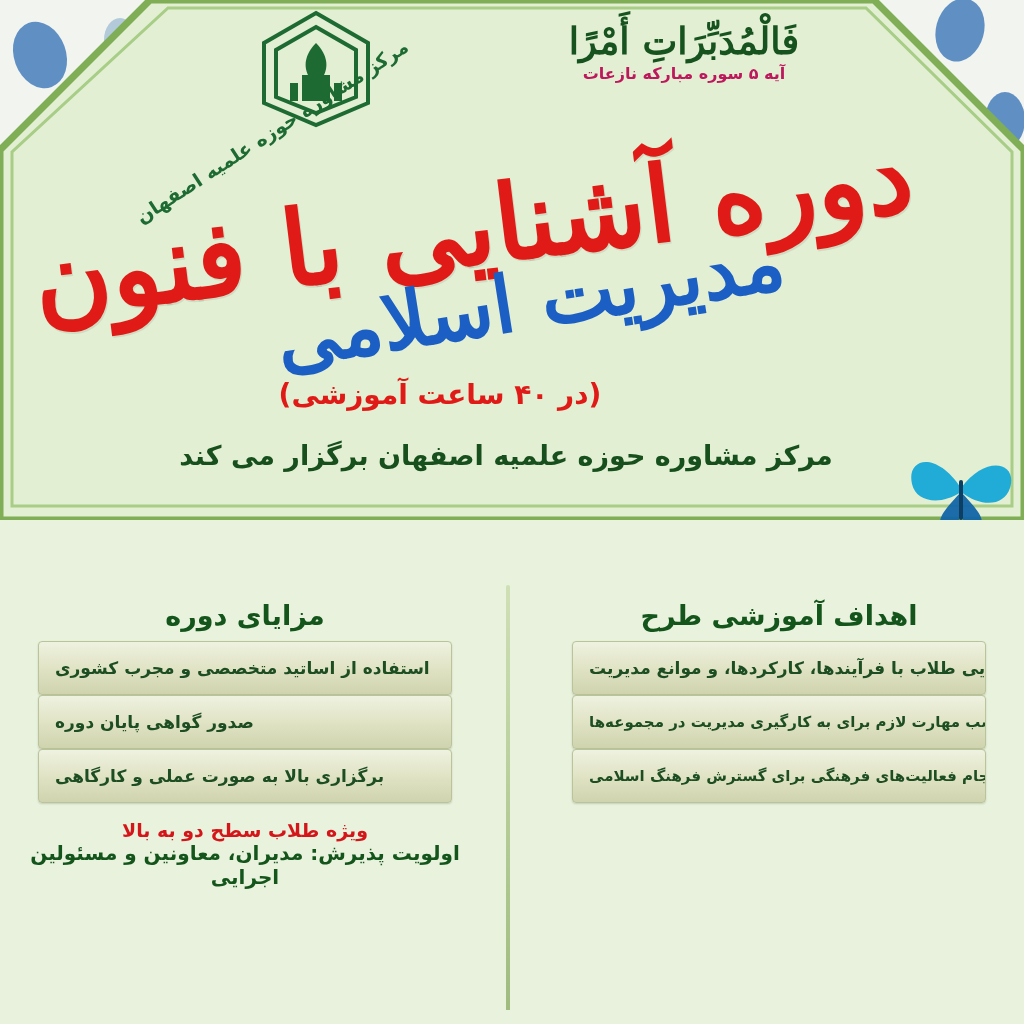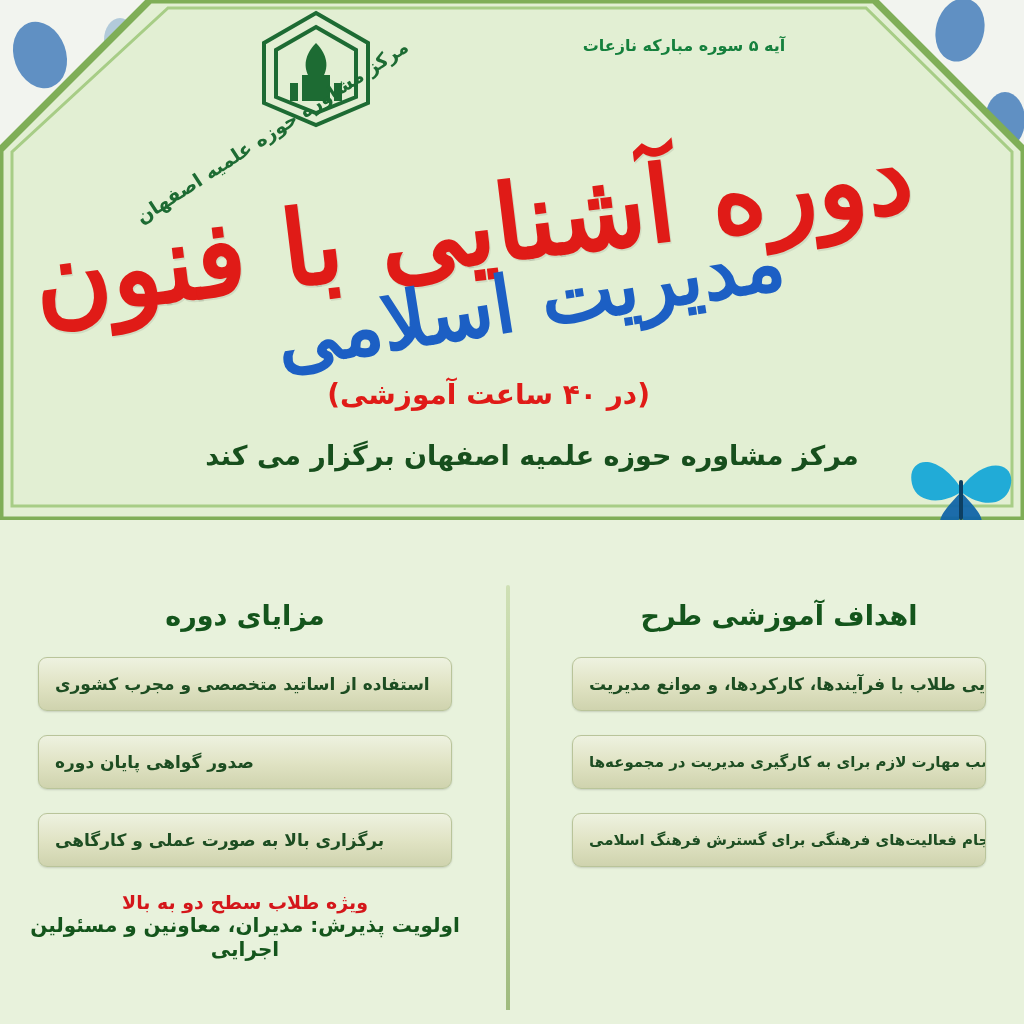--- a/index.html
+++ b/index.html
@@ -26,21 +26,21 @@
   .ayah{
     position:absolute;right:150px;top:18px;width:380px;text-align:center;
     color:#1f5c2a;
   }
   .ayah .ayah-text{
     font-size:37px;font-weight:bold;letter-spacing:1px;line-height:1.25;
     font-family:"DejaVu Serif","Liberation Serif",serif;
     color:#16531f;
   }
   .ayah .ayah-src{
-    margin-top:18px;font-size:16px;color:#15803d;font-weight:bold;
+    margin-top:0;font-size:16px;color:#be185d;font-weight:bold;
   }
   .logo{
     position:absolute;right:620px;top:5px;width:250px;height:160px;
     color:#1d6b33;
   }
   .logo .logo-text{
     position:absolute;right:4px;top:30px;
     font-size:19px;font-weight:bold;color:#1d6b33;
     transform:rotate(-33deg);transform-origin:right top;white-space:nowrap;
   }
@@ -53,47 +53,47 @@
     white-space:nowrap;
   }
   .title-blue{
     position:absolute;left:150px;top:255px;width:760px;text-align:center;
     font-family:"DejaVu Serif","Liberation Serif",serif;
     font-size:78px;font-weight:bold;color:#1c5fc4;
     transform:rotate(-9deg);
     white-space:nowrap;
   }
   .title-hours{
-    position:absolute;left:230px;top:378px;width:420px;text-align:right;
+    position:absolute;left:230px;top:378px;width:420px;text-align:center;
     font-size:28px;font-weight:bold;color:#e01b17;
   }
   .organizer{
-    position:absolute;left:132px;top:440px;width:800px;text-align:center;
+    position:absolute;left:106px;top:440px;width:800px;text-align:center;
     font-size:27px;font-weight:bold;color:#174f1d;
   }
   
   .lower{
     position:absolute;left:0;top:520px;width:1024px;height:504px;
     background:#e8f2dc;
   }
   .ribbon{
     position:absolute;left:0;top:505px;width:1024px;height:80px;
   }
   .col{
     position:absolute;top:600px;width:470px;
   }
   .col-right{right:10px;}
   .col-left{left:10px;}
   .col-head{
     text-align:center;font-size:27px;font-weight:bold;color:#14551c;
-    margin-bottom:26px;
+    margin-bottom:10px;
   }
   .item{
-    height:52px;margin:0 28px 24px 28px;
-    border:1px solid #b9c49a;border-radius:9px;
+    height:52px;margin:0 28px 0 28px;
+    border:1px solid #b9c49a;border-radius:4px;
     background:linear-gradient(180deg,#eef2e0 0%,#dfe2c2 55%,#cfd3ae 100%);
     box-shadow:0 1px 2px rgba(0,0,0,.15);
     display:flex;align-items:center;justify-content:flex-end;
     padding:0 16px;
     font-size:17px;font-weight:bold;color:#1d4d22;
     white-space:nowrap;overflow:hidden;
   }
   .item.small{font-size:15px;}
   .note-red{
     margin-top:16px;text-align:center;font-size:19px;font-weight:bold;color:#d4161a;
@@ -144,20 +144,21 @@
   <div class="top-panel">
     <svg width="1024" height="560" viewBox="0 0 1024 560">
       <polygon points="0,0 1024,0 1024,160 880,160 880,0" fill="#e2efd3" opacity="0"></polygon>
       <path d="M0,0 L1024,0 L1024,520 L0,520 Z" fill="none"></path>
       <path d="M150,0 L874,0 L1024,150 L1024,520 L0,520 L0,150 Z" fill="#e2efd3" stroke="#7fae57" stroke-width="7"></path>
       <path d="M168,8 L866,8 L1012,152 L1012,506 L12,506 L12,152 Z" fill="none" stroke="#a7cd86" stroke-width="3"></path>
     </svg>
   </div>
 
   <div class="ayah">
+    <div class="ayah-text">فَالْمُدَبِّرَاتِ أَمْرًا</div>
     <div class="ayah-src">آیه ۵ سوره مبارکه نازعات</div>
   </div>
 
   <div class="logo">
     <svg width="140" height="125" style="position:absolute;left:92px;top:0;">
       <g fill="none" stroke="#1d6b33" stroke-width="4">
         <path d="M70 8 L122 38 L122 98 L70 120 L18 98 L18 38 Z"></path>
         <path d="M70 22 L110 45 L110 92 L70 108 L30 92 L30 45 Z"></path>
       </g>
       <g fill="#1d6b33">

